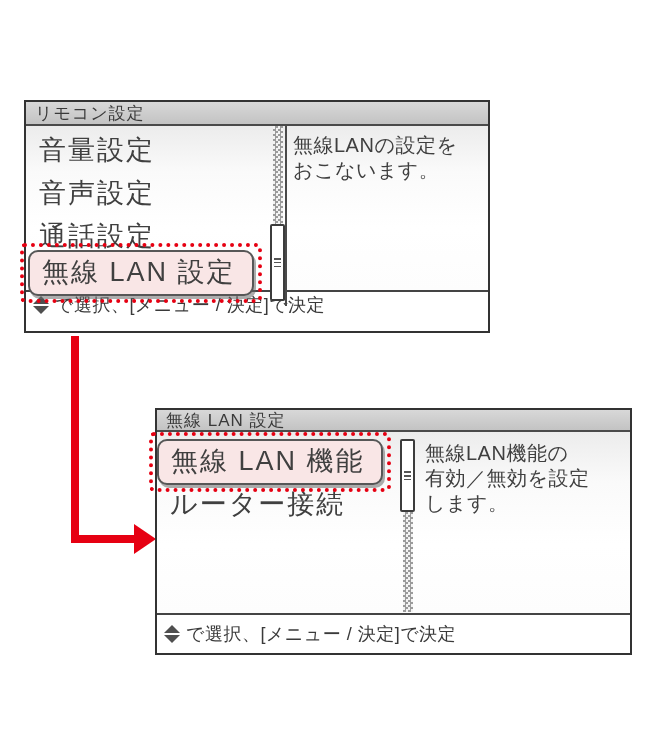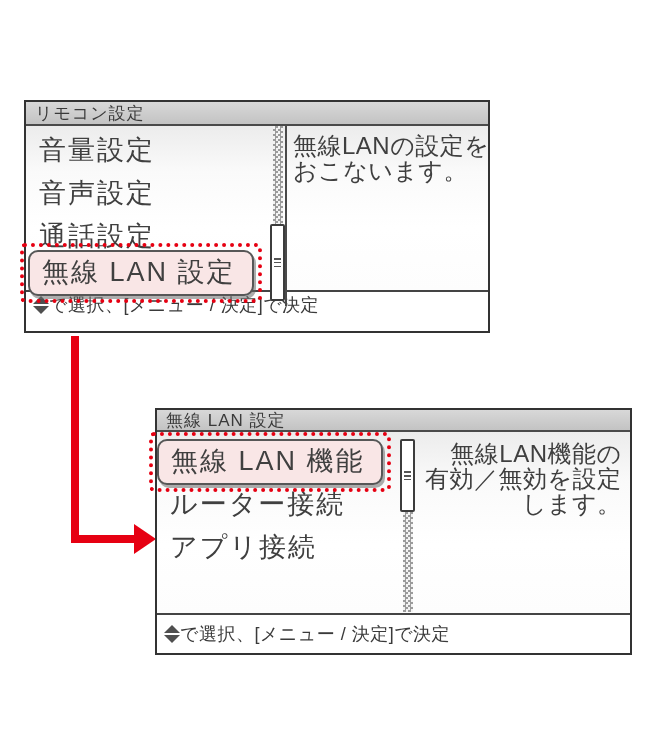--- a/index.html
+++ b/index.html
@@ -35,21 +35,21 @@
     white-space: nowrap;
   }
   .s2 .titlebar { height: 22px; }
 
   .body {
     position: relative;
     height: 164px;
     background: linear-gradient(180deg, #ececec, #fafafa 28%, #ffffff 62%, #fdfdfd);
     overflow: visible;
   }
-  .s2 .body { height: 181px; text-align: right; }
+  .s2 .body { height: 181px; }
 
   .item {
     position: absolute;
     left: 13px;
     font-size: 27px;
     line-height: 32px;
     color: #404040;
     letter-spacing: 2px;
     white-space: nowrap;
   }
@@ -101,32 +101,32 @@
   }
   .vline {
     position: absolute;
     top: 0;
     width: 2px;
     background: #4a4a4a;
   }
 
   .desc {
     position: absolute;
-    font-size: 24px;
+    font-size: 20px;
     line-height: 25px;
     color: #3f3f3f;
     letter-spacing: 0.5px;
     white-space: nowrap;
   }
 
   .bottombar {
     border-top: 2px solid #444444;
     display: flex;
     align-items: center;
-    gap: 0;
+    gap: 6px;
     padding-left: 7px;
     font-size: 18px;
     color: #3a3a3a;
     letter-spacing: 0.5px;
     white-space: nowrap;
   }
   .s1 .bottombar { height: 27px; }
   .s2 .bottombar { height: 40px; }
 
   
@@ -214,21 +214,20 @@
     <div class="titlebar">
       <span>無線 LAN 設定</span>
     </div>
 
     <div class="body">
       <div class="sel" style="left:-8px; top:0px;">
         <span class="selbtn">無線 LAN 機能</span>
       </div>
 
       <div class="item" style="top:56px;">ルーター接続</div>
-      <div class="item" style="top:99px;">アプリ接続</div>
 
       <div class="thumb" style="left:243px; top:7px; height:73px;">
         <span class="grip"></span>
       </div>
       <div class="track" style="left:246px; top:80px; height:100px;"></div>
 
       <div class="desc" style="left:268px; top:9px;">
         <div>無線LAN機能の</div>
         <div>有効／無効を設定</div>
         <div>します。</div>

